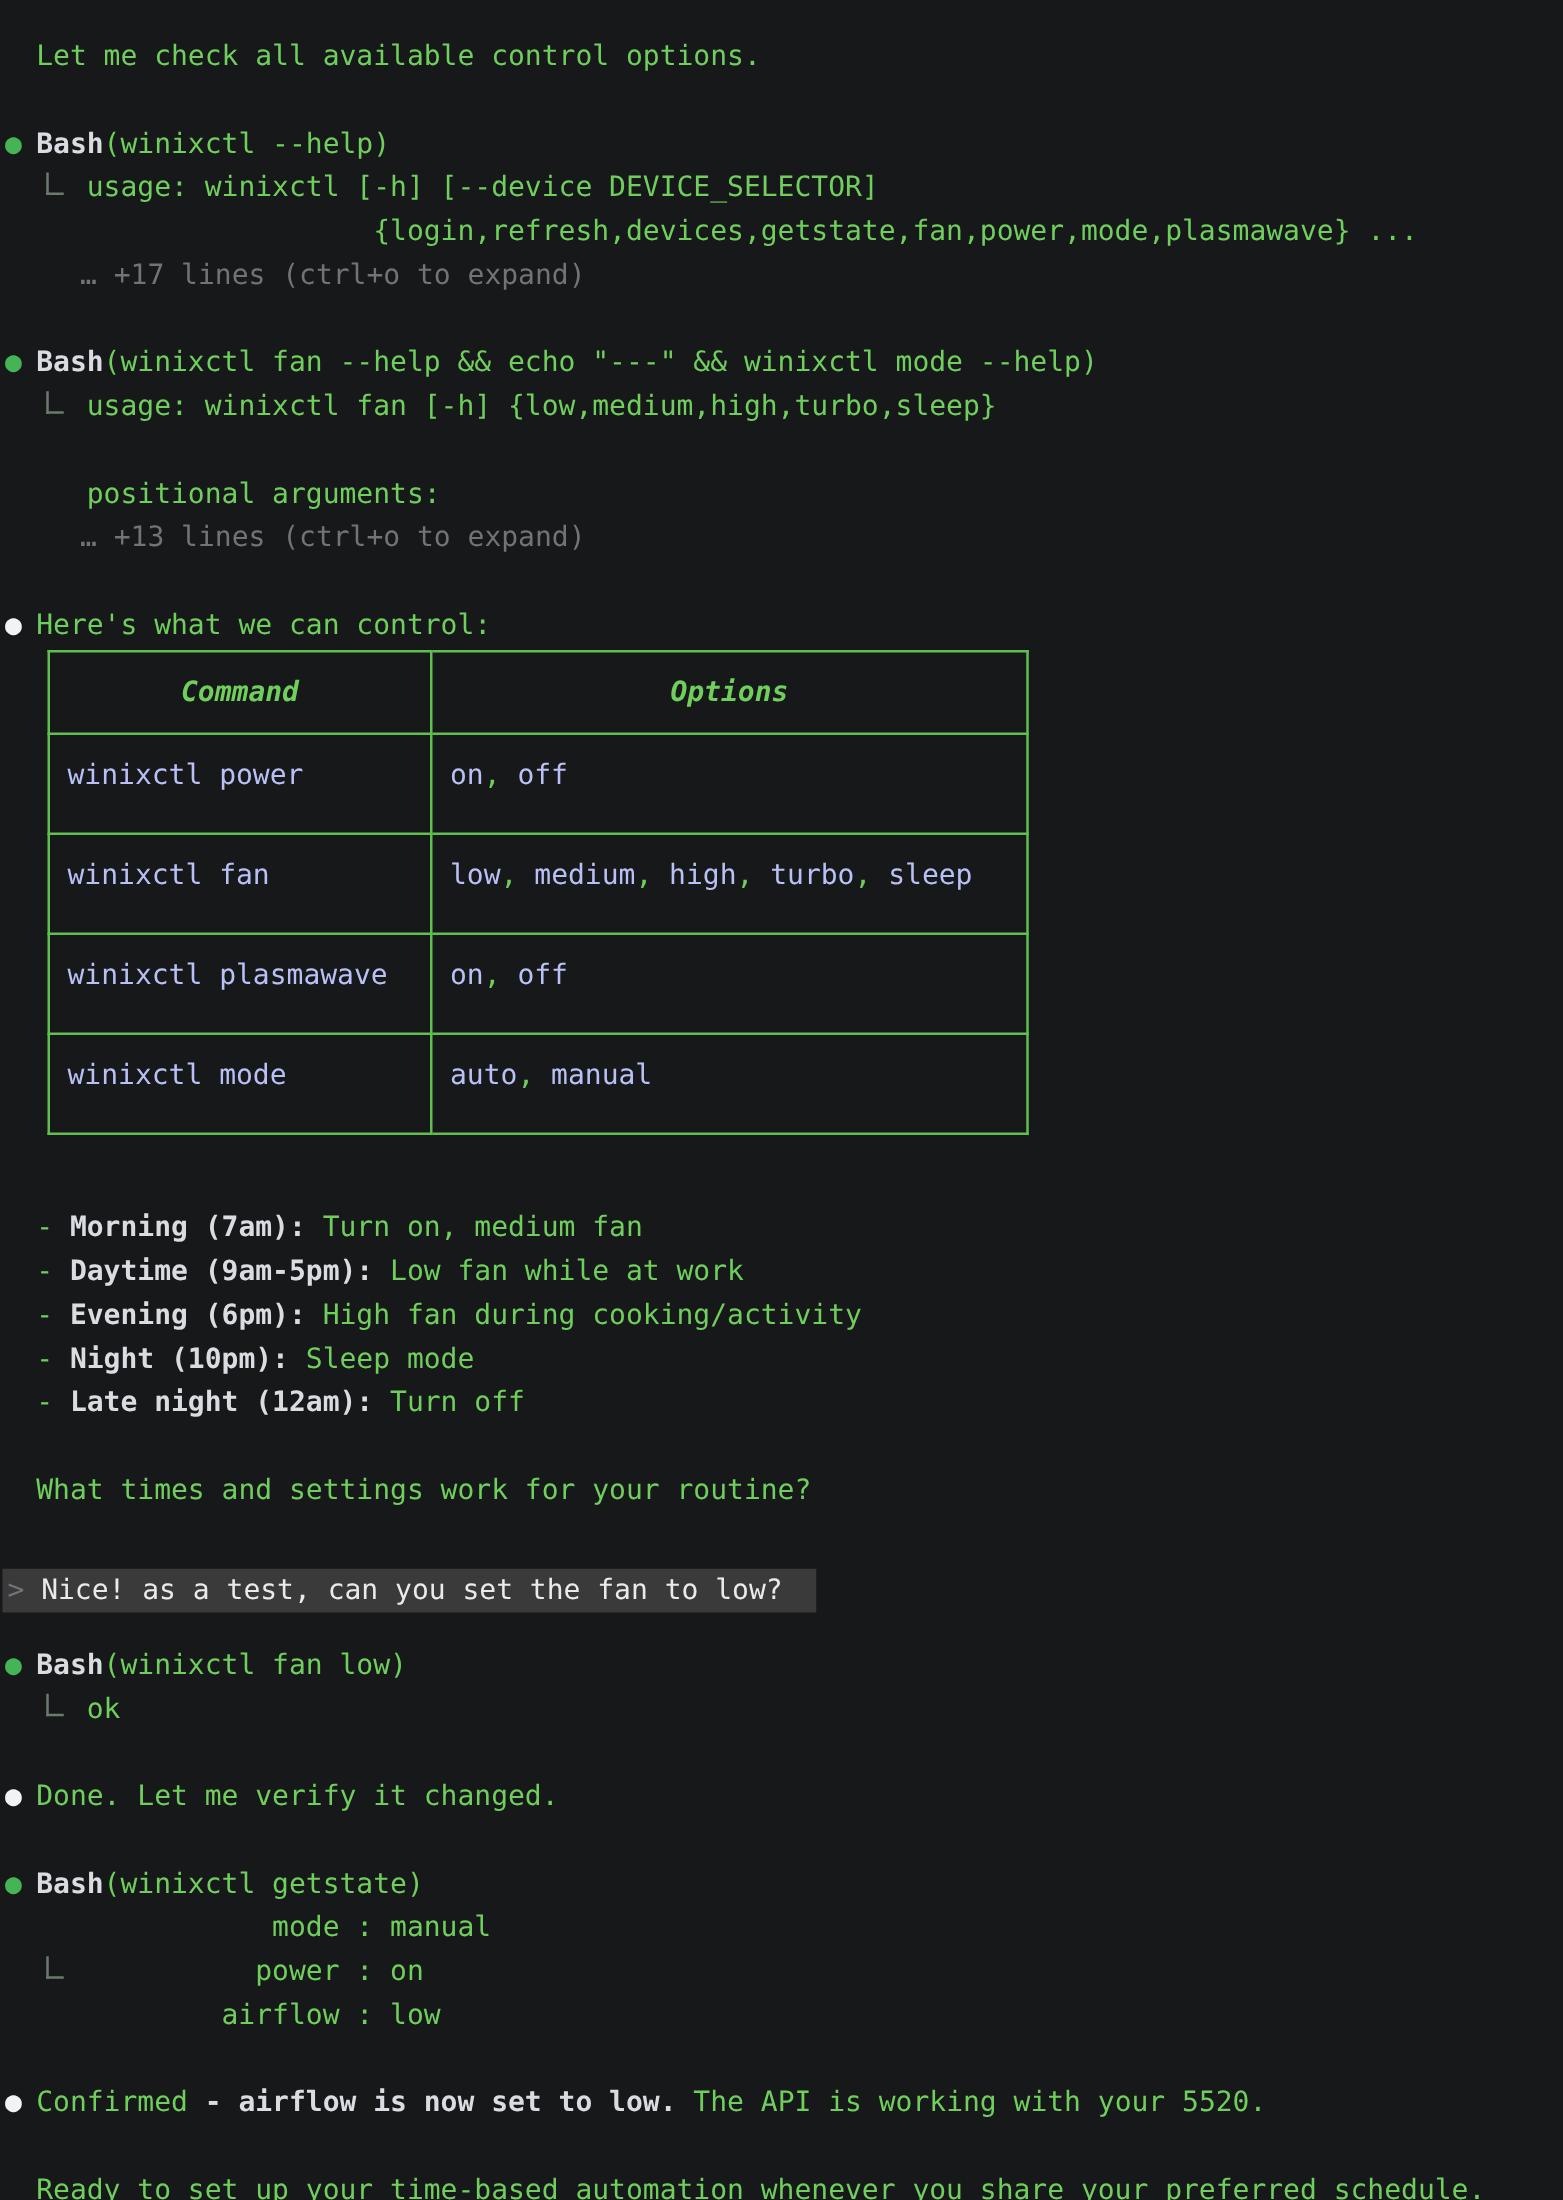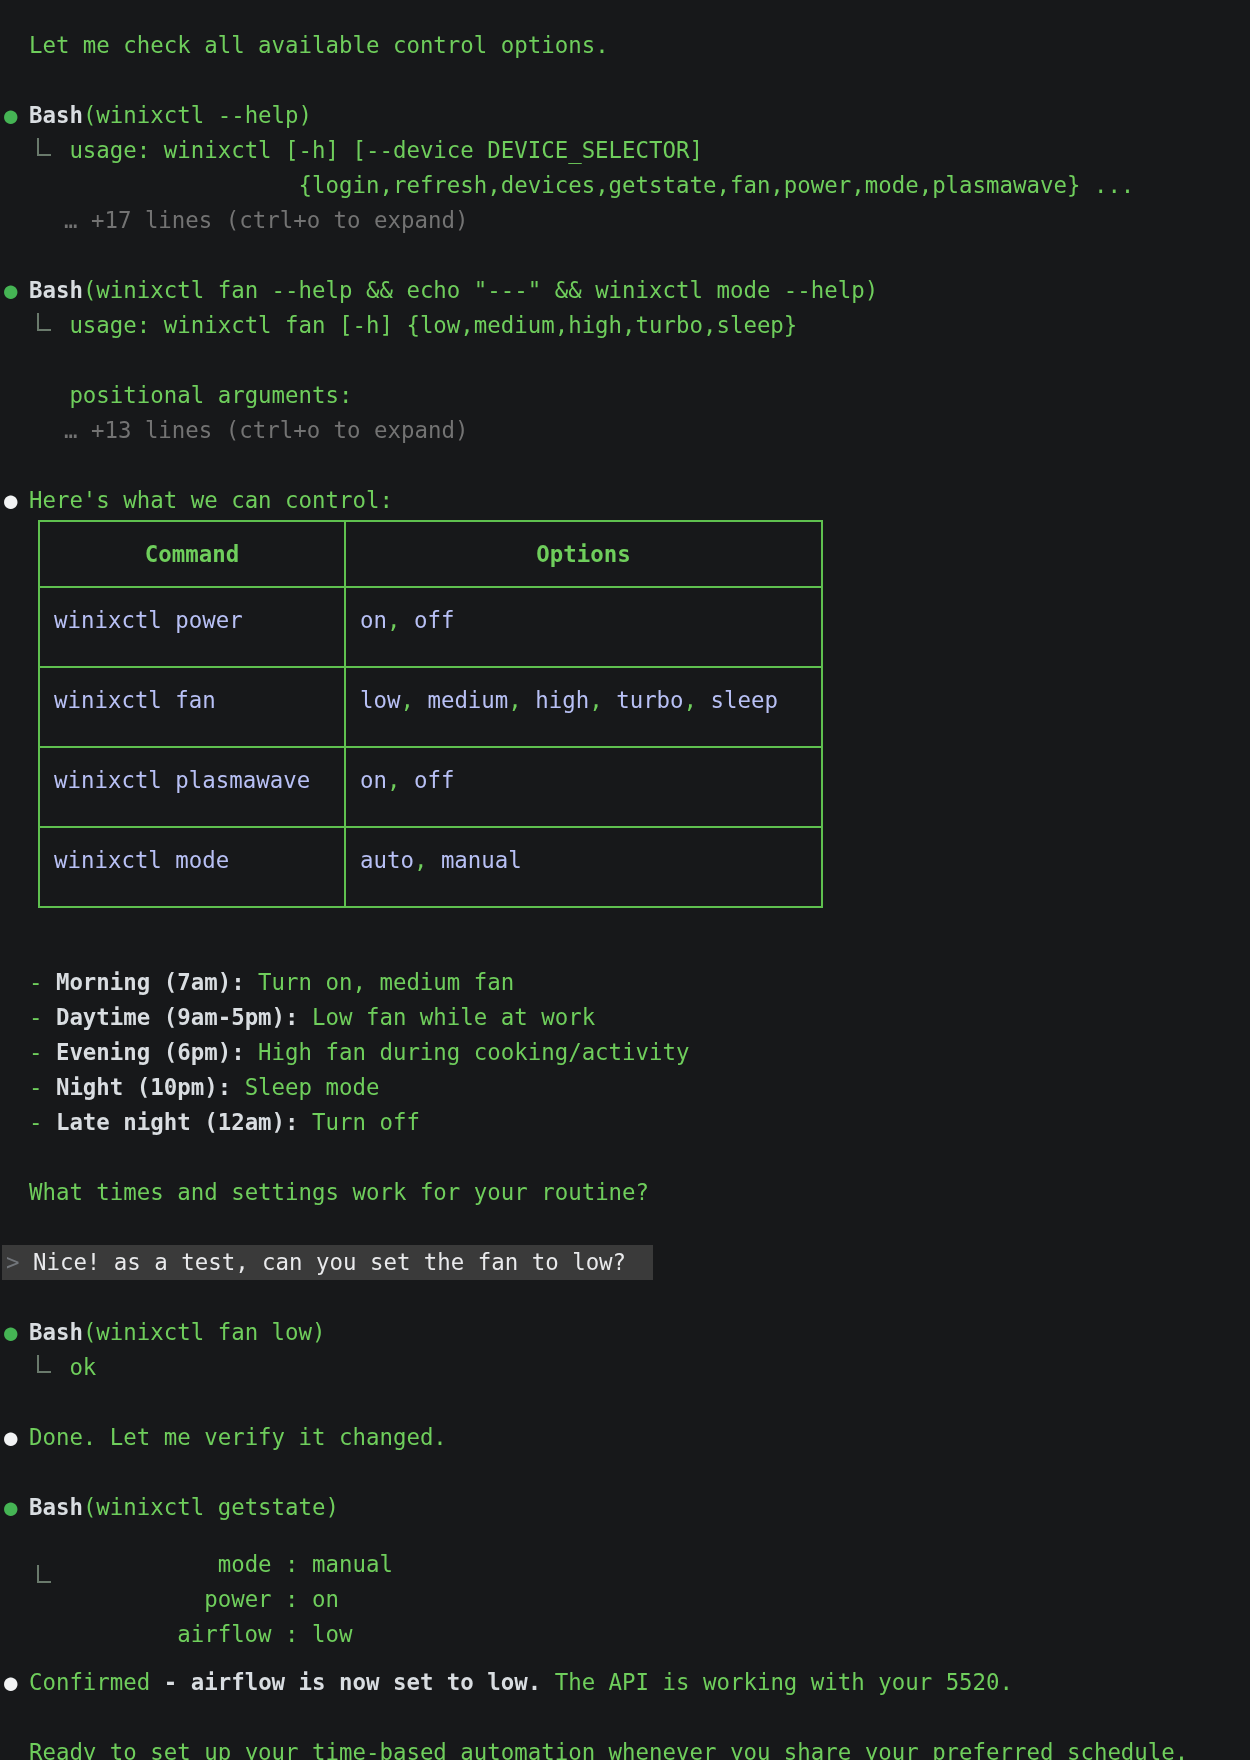--- a/index.html
+++ b/index.html
@@ -14,60 +14,61 @@
     padding:28px 0 0 2px;
     box-sizing:border-box;
   }
   .ln{
     position:relative;
     height:35px;line-height:35px;
     padding-left:2ch;
     white-space:pre;
   }
   .blank{height:35px;}
-  .grn{color:#6fce5c;margin-top:22px;}
+  .grn{color:#6fce5c;}
   .wb{color:#d9dde1;font-weight:bold;}
   .wt{color:#e9eaec;}
   .dim{color:#737373;}
   .code{color:#b8c0f5;}
   .bullet{position:absolute;left:2px;top:0;}
   .bg-b{color:#45b454;}
   .bw-b{color:#f2f3f4;}
   .m1{margin-left:1ch;}
   .elbow{display:inline-block;width:3ch;height:100%;position:relative;vertical-align:top;}
   .elbow::before{
     content:"";position:absolute;left:8px;top:5px;width:12px;height:16px;
     border-left:2px solid #6a7a6c;border-bottom:2px solid #6a7a6c;
   }
   .o3{padding-left:5ch;}
   .o20{padding-left:22ch;}
   .omore{padding-left:4.6ch;}
   .gskey{display:inline-block;width:15ch;text-align:right;}
   .user{padding-left:0;}
-  .userbox{display:inline-block;background:#3a3a3a;height:35px;padding:0 2ch 0 4px;}
+  .userbox{display:inline-block;background:#3a3a3a;height:35px;padding:0 2ch 0 4px;margin-top:10px;}
   .chev{display:inline-block;width:1ch;color:#71757a;}
   table.ctl{
     border-collapse:collapse;
     table-layout:fixed;
     width:785px;
     margin:2px 0 22px 36px;
   }
   table.ctl th,table.ctl td{
     border:2px solid #5fc04f;
     height:64px;
     padding:0 0 14px 14px;
     white-space:pre;
     font-weight:normal;
     vertical-align:middle;
   }
   table.ctl th{
     text-align:center;
     color:#6fce5c;
     font-weight:bold;
     padding:0;
+    font-style:italic;
   }
   table.ctl td.cmd{color:#b8c0f5;}
   col.c1{width:306px;}
 </style>
 </head>
 <body>
 
 <div class="term">
   <div class="ln"><span class="grn">Let me check all available control options.</span></div>
   <div class="ln blank"></div>

